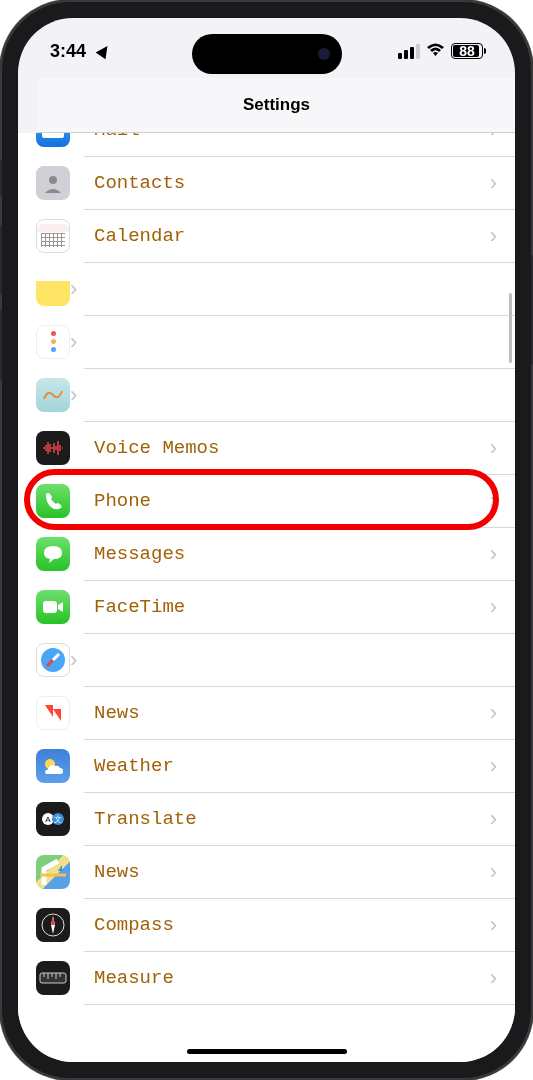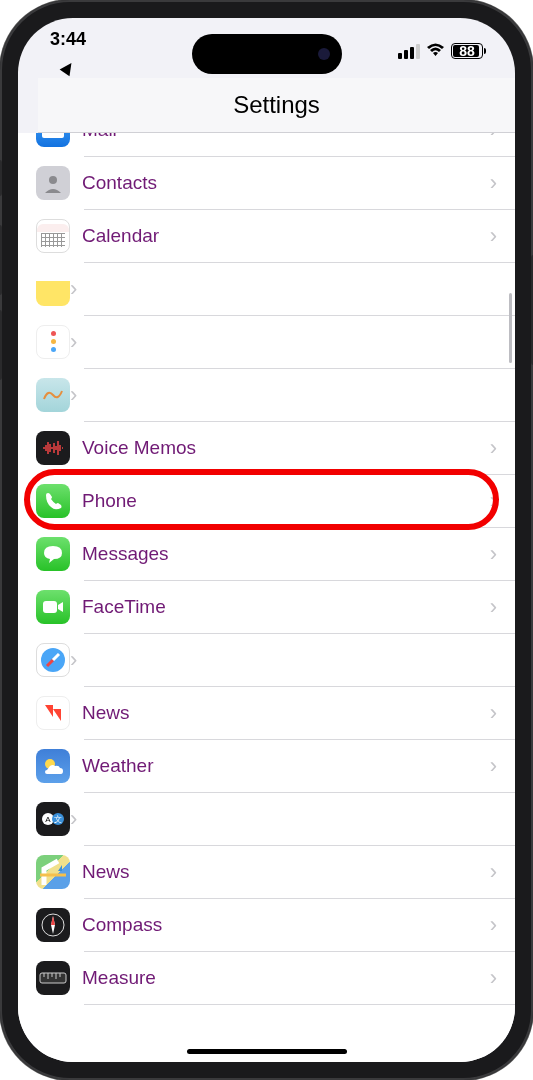--- a/index.html
+++ b/index.html
@@ -64,21 +64,21 @@
     height: 60px;
     display: flex;
     justify-content: space-between;
     align-items: center;
     padding: 0 32px;
     z-index: 40;
     font-weight: 600;
     font-size: 18px;
     color: #000;
   }
-  .status-left { display: flex; align-items: center; gap: 12px; padding-top: 6px; flex-direction: column;}
+  .status-left { display: flex; align-items: center; gap: 12px; padding-top: 6px;}
   .status-right { display: flex; align-items: center; gap: 6px; padding-top: 6px;}
   .loc-arrow {
     width: 0; height: 0;
     border-left: 6px solid transparent;
     border-right: 6px solid transparent;
     border-bottom: 12px solid #000;
     transform: rotate(35deg);
   }
   .signal {
     display: flex; align-items: flex-end; gap: 2px;
@@ -112,22 +112,22 @@
 
   .header {
     position: absolute;
     top: 60px; left: 0; right: 0;
     height: 55px;
     background: rgba(247,247,249,0.95);
     backdrop-filter: blur(10px);
     display:flex;align-items:center;justify-content:center;
     border-bottom: 0.5px solid #d0d0d5;
     z-index: 30;
-    font-size: 24px;
-    font-weight: 400;
+    font-size: 17px;
+    font-weight: 700;
     margin-left: 20px;
   }
 
   .list-viewport {
     position: absolute;
     top: 115px; bottom: 0; left: 0; right: 0;
     overflow: hidden;
     background: #fff;
   }
   .list {
@@ -150,23 +150,24 @@
   .app-icon {
     width: 34px; height: 34px;
     border-radius: 8px;
     flex-shrink: 0;
     display:flex;align-items:center;justify-content:center;
     font-size: 18px;
     color:#fff;
   }
   .label {
     flex: 1;
-    padding-left: 12px;
+    padding-left: 24px;
     font-size: 19px;
-    color: #701a75;
+    color: #a16207;
+    font-family: Liberation Mono, monospace;
   }
   .chevron {
     padding-right: 18px;
     color: #c5c5c9;
     font-size: 22px;
     font-weight: 300;
   }
   .highlight-ring {
     position: absolute;
     border: 6px solid #f20000;
@@ -396,20 +397,21 @@
 
         <div class="row">
           <div class="app-icon i-translate">
             <svg width="24" height="20" viewBox="0 0 24 20">
                 <circle cx="7" cy="10" r="6" fill="#fff"></circle>
                 <circle cx="17" cy="10" r="6" fill="#3a8fd8"></circle>
                 <text x="7" y="13" font-size="8" text-anchor="middle" fill="#000">A</text>
                 <text x="17" y="13" font-size="8" text-anchor="middle" fill="#fff">文</text>
               </svg>
           </div>
+          <div class="label">Translate</div>
           <div class="chevron">›</div>
           <div class="sep"></div>
         </div>
 
         <div class="row">
           <div class="app-icon i-maps">
             <svg width="30" height="30" viewBox="0 0 30 30">
                 <path d="M6 28 L6 12 L20 4" stroke="#fff" stroke-width="5" fill="none"></path>
                 <path d="M2 18 L28 18" stroke="#f5c04d" stroke-width="3"></path>
                 <path d="M24 8 L20 14 L24 14 Z" fill="#3a8fd8"></path>

